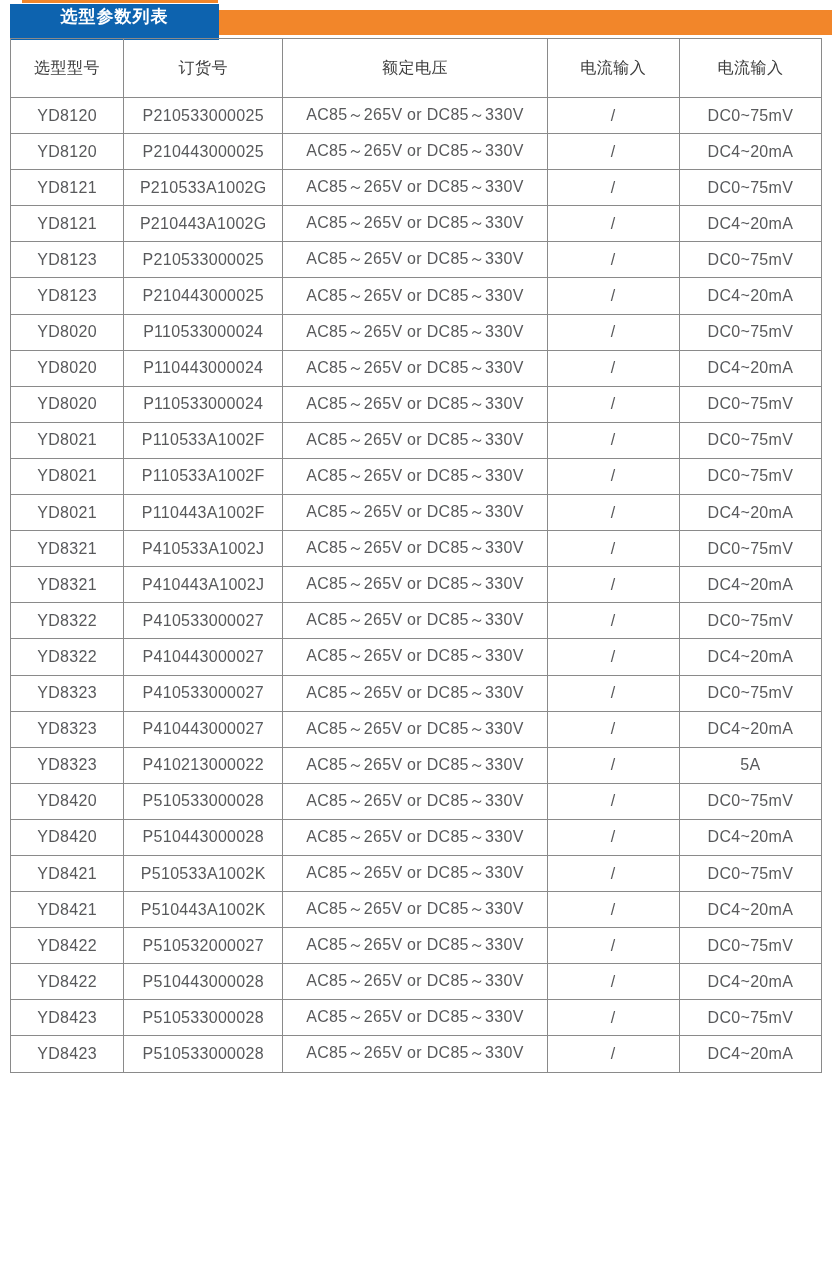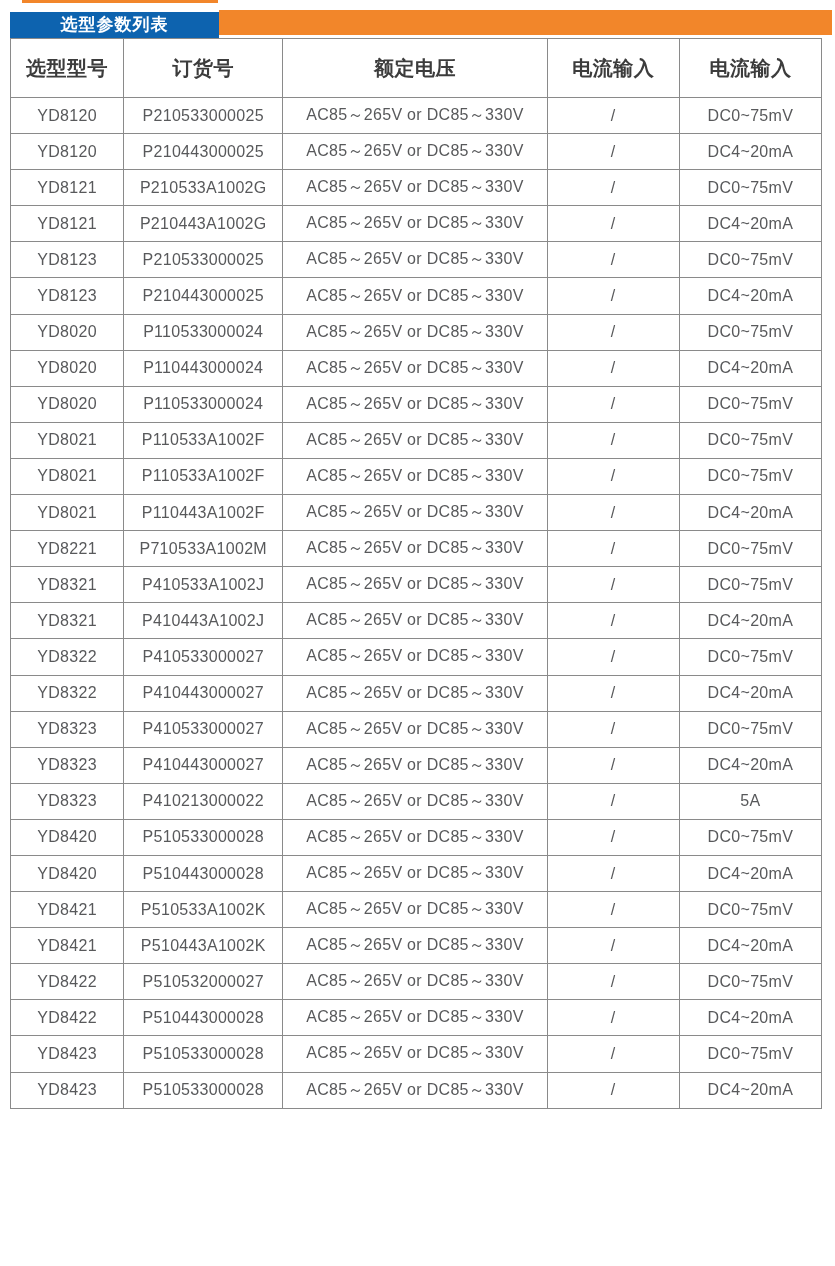--- a/index.html
+++ b/index.html
@@ -17,21 +17,21 @@
     background:#ffffff;
     position:relative;
     font-family:"Liberation Sans","DejaVu Sans",sans-serif;
     overflow:hidden;
   }
   .top-accent-line{
     position:absolute;left:22px;top:0;width:196px;height:3px;
     background:var(--accent-orange);
   }
   .title-tab{
-    position:absolute;left:10px;top:12px;width:209px;height:26px;
+    position:absolute;left:10px;top:4px;width:209px;height:36px;
     background:var(--accent-blue);
     color:var(--title-text);
     font-size:17px;font-weight:bold;line-height:25px;
     text-align:center;letter-spacing:1px;
   }
   .title-accent-bar{
     position:absolute;left:219px;top:10px;width:613px;height:25px;
     background:var(--accent-orange);
   }
   table.spec{
@@ -42,21 +42,21 @@
     border:1px solid var(--outer-border-gray);
   }
   table.spec th, table.spec td{
     border:1px solid var(--border-gray);
     text-align:center;vertical-align:middle;
     padding:0;white-space:nowrap;overflow:hidden;
   }
   table.spec thead tr{height:59px;}
   table.spec tbody tr{height:36.1px;}
   table.spec th{
-    font-size:20px;font-weight:bold;
+    font-size:16px;font-weight:normal;
     color:var(--header-text);
     letter-spacing:0.5px;
   }
   table.spec td{
     font-size:16px;
     color:var(--body-text);
     letter-spacing:0.3px;
   }
   col.c-model{width:113px;}
   col.c-order{width:159px;}
@@ -167,27 +167,20 @@
         <td>DC0~75mV</td>
       </tr>
       <tr>
         <td>YD8021</td>
         <td>P110443A1002F</td>
         <td>AC85～265V or DC85～330V</td>
         <td>/</td>
         <td>DC4~20mA</td>
       </tr>
       <tr>
-        <td>YD8221</td>
-        <td>P710533A1002M</td>
-        <td>AC85～265V or DC85～330V</td>
-        <td>/</td>
-        <td>DC0~75mV</td>
-      </tr>
-      <tr>
         <td>YD8321</td>
         <td>P410533A1002J</td>
         <td>AC85～265V or DC85～330V</td>
         <td>/</td>
         <td>DC0~75mV</td>
       </tr>
       <tr>
         <td>YD8321</td>
         <td>P410443A1002J</td>
         <td>AC85～265V or DC85～330V</td>

